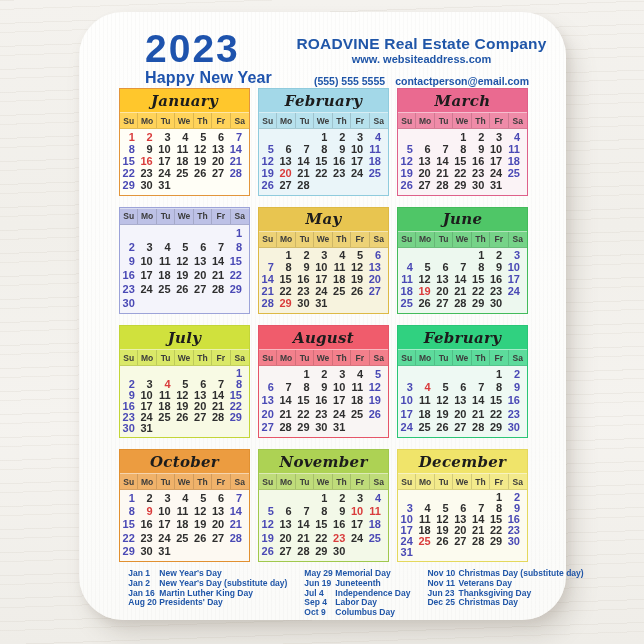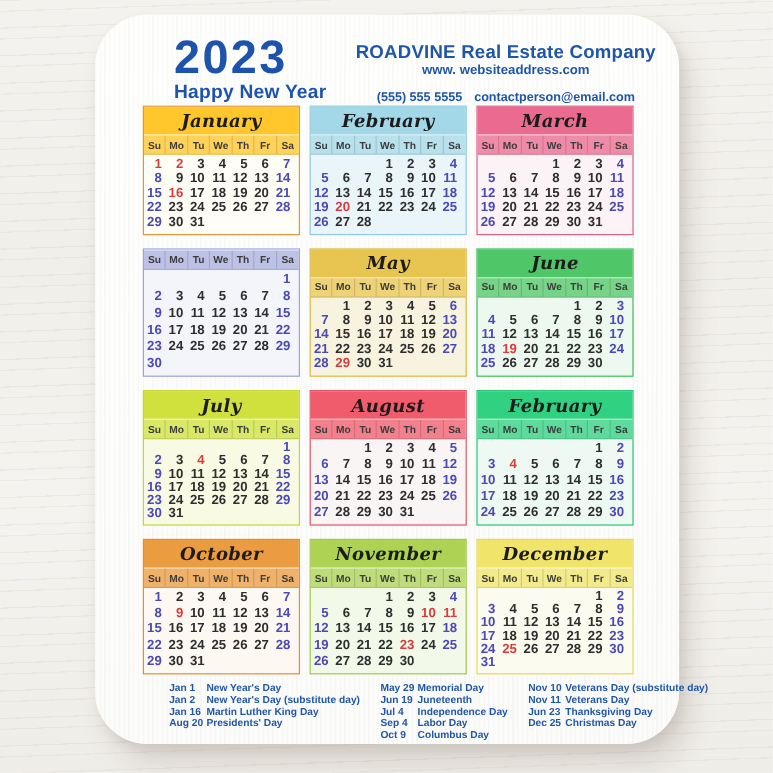--- a/index.html
+++ b/index.html
@@ -65,21 +65,21 @@
   .day-cell{
     font-size:11px;font-weight:bold;color:#2e2e2e;
     display:flex;align-items:center;justify-content:flex-end;
     padding-right:4px;line-height:1;
   }
   .day-cell.weekend{color:#4a49b5;}
   .day-cell.holiday{color:#d93c3c;}
 
   .legend{
     position:absolute;left:40px;top:557px;width:430px;
-    display:flex;gap:17px;padding-left:22px;color:#2056a8;
+    display:flex;gap:17px;padding-left:22px;color:#2056a8;justify-content:center;
   }
   .legend-col{flex:none;}
   .legend-row{display:flex;font-size:8.5px;font-weight:bold;line-height:9.8px;white-space:nowrap;}
   .legend-date{width:27px;flex:none;}
   .legend-name{padding-left:4px;}
 </style>
 </head>
 <body>
 
 <div class="pad">
@@ -745,21 +745,21 @@
           <div class="legend-name">Labor Day</div>
         </div>
         <div class="legend-row">
           <div class="legend-date">Oct 9</div>
           <div class="legend-name">Columbus Day</div>
         </div>
       </div>
       <div class="legend-col">
         <div class="legend-row">
           <div class="legend-date">Nov 10</div>
-          <div class="legend-name">Veterans Day (substitute day)</div>
+          <div class="legend-name">Christmas Day (substitute day)</div>
         </div>
         <div class="legend-row">
           <div class="legend-date">Nov 11</div>
           <div class="legend-name">Veterans Day</div>
         </div>
         <div class="legend-row">
           <div class="legend-date">Jun 23</div>
           <div class="legend-name">Thanksgiving Day</div>
         </div>
         <div class="legend-row">

